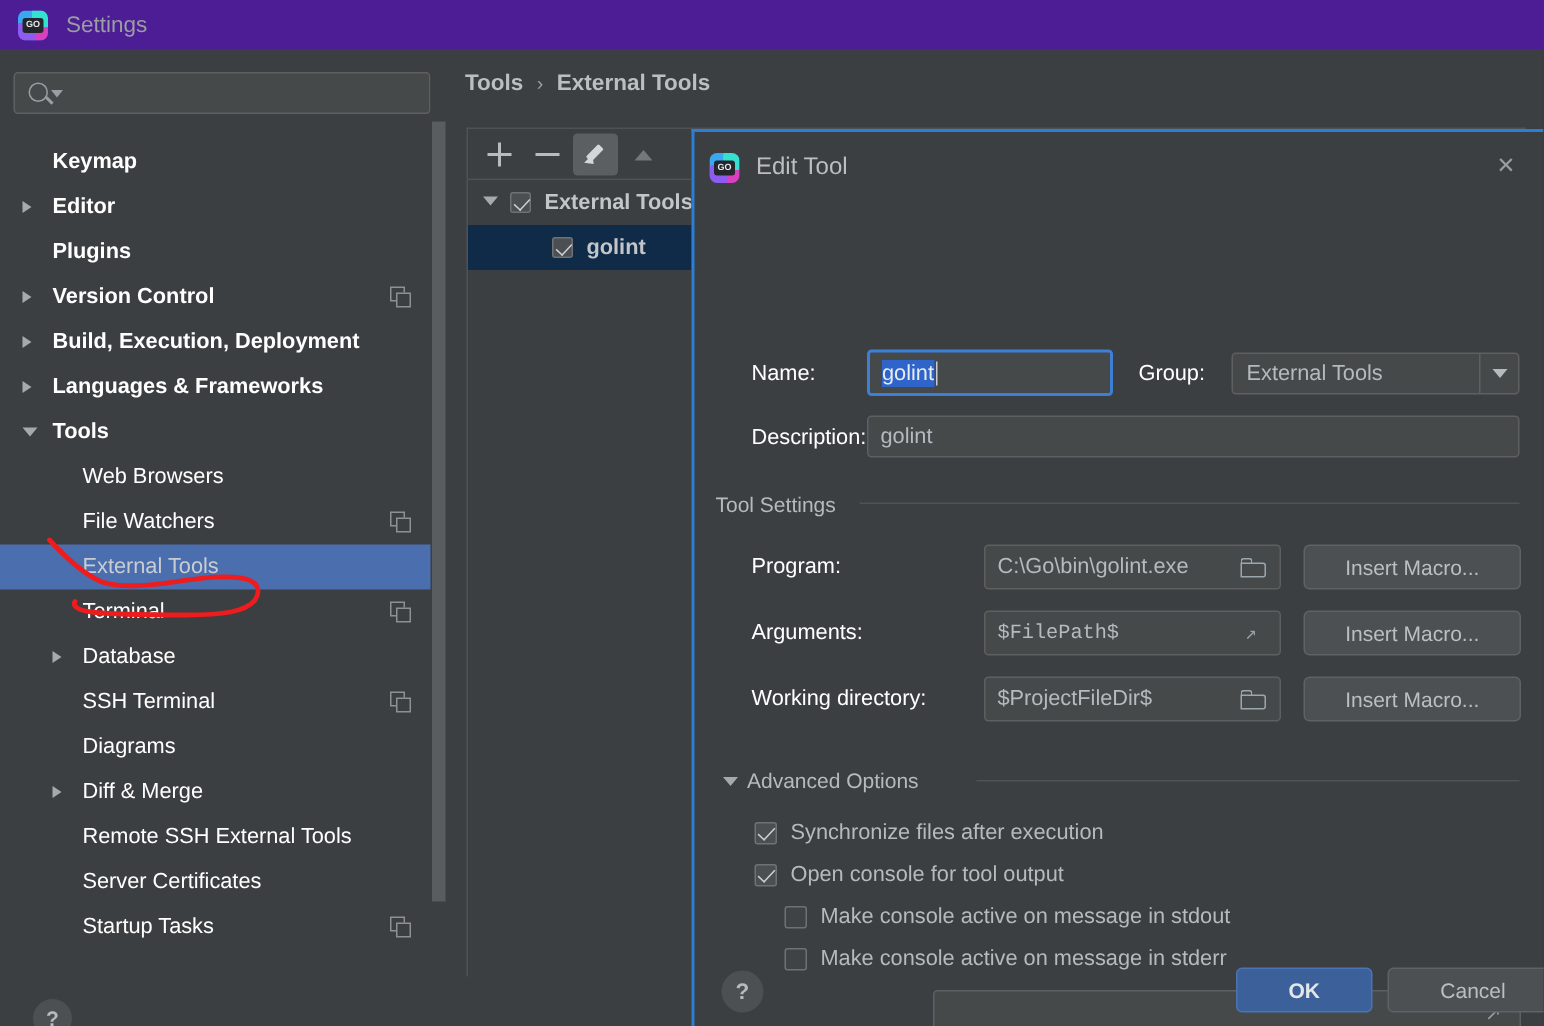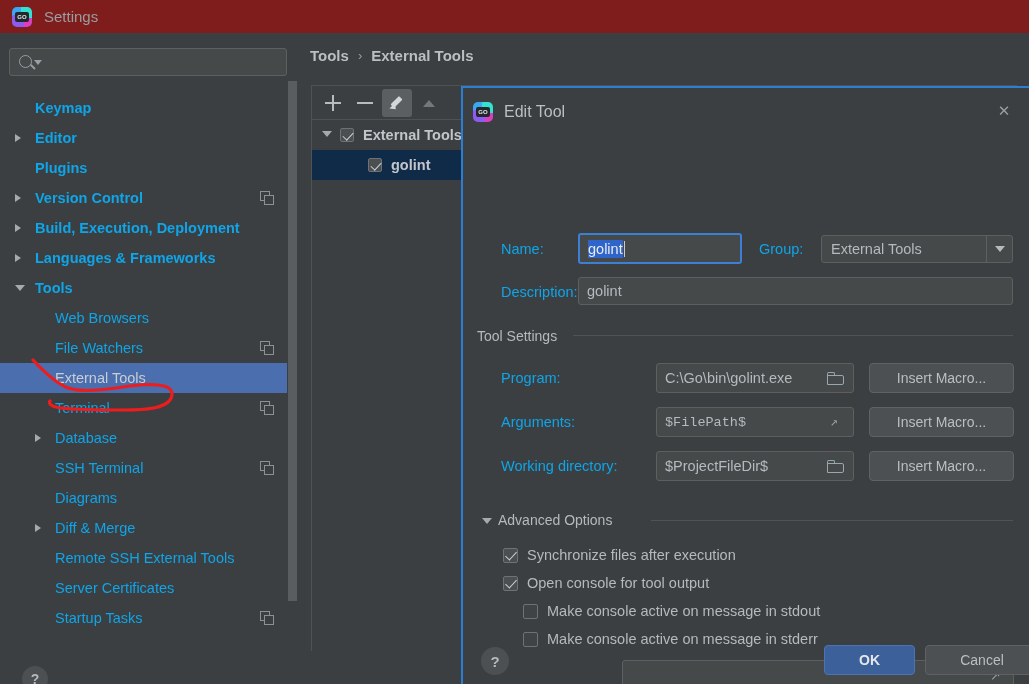--- a/index.html
+++ b/index.html
@@ -7,21 +7,21 @@
     width: 1029px; height: 684px;
     background: #3c3f41;
     font-family: "Liberation Sans", sans-serif;
     overflow: hidden;
   }
   #root { position: relative; width: 1029px; height: 684px; background: #3c3f41; }
 
   
   .titlebar {
     position: absolute; left: 0; top: 0; width: 1029px; height: 33px;
-    background: #7f1d1d;
+    background: #4c1d95;
     display: flex; align-items: center; padding-left: 12px; gap: 12px;
   }
   .title-text { color: #9a9da1; font-size: 15px; }
 
   .goicon { width: 20px; height: 20px; position: relative; flex: 0 0 auto; }
   .goicon .blob {
     position: absolute; inset: 0; border-radius: 5px;
     background:
       radial-gradient(circle at 88% 14%, #34e0d0 0 34%, transparent 35%),
       radial-gradient(circle at 16% 84%, #8c5cf0 0 36%, transparent 37%),
@@ -176,21 +176,21 @@
     position: absolute; left: 10px; top: 11px; height: 26px;
     display: flex; align-items: center; gap: 11px;
   }
   .dlg-title .t { color: #bbbec2; font-size: 16px; }
   .dlg-close {
     position: absolute; right: 17px; top: 15px; width: 16px; height: 16px;
     color: #9a9da1; font-size: 15px; line-height: 16px; text-align: center;
   }
 
   .lbl {
-    position: absolute; color: #0ea5e9; font-size: 14.5px;
+    position: absolute; color: #ffffff; font-size: 14.5px;
   }
   .field {
     position: absolute; background: #45494a; border: 1px solid #5e6060;
     border-radius: 3px; color: #b6b9bd; font-size: 14.5px;
     display: flex; align-items: center; padding-left: 8px;
   }
   .field.focused {
     background: #45494a; border: 2px solid #3c7fd4;
   }
   .field .selected-text {

